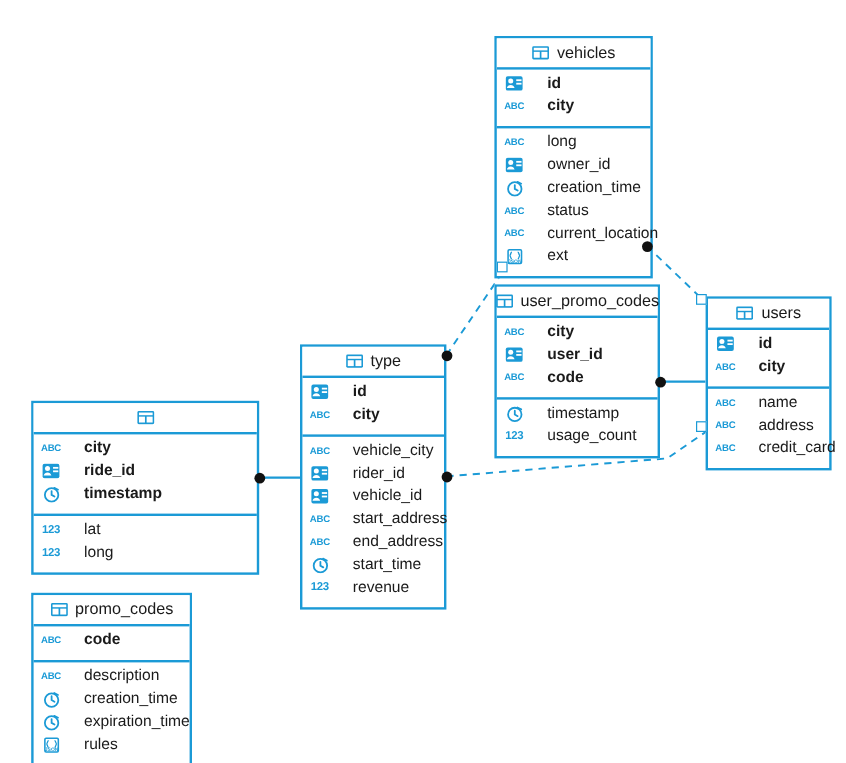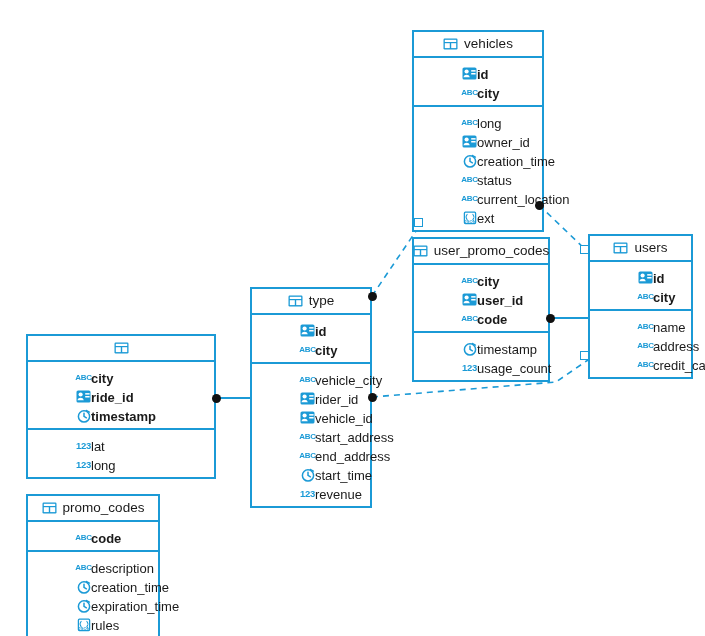--- a/index.html
+++ b/index.html
@@ -35,27 +35,26 @@
   .entity-title{
     font-size:13.5px;
     color:#1a1a1a;
     white-space:nowrap;
     line-height:1;
   }
   .section{padding:4px 0 5px 0;}
   .section.keys{border-bottom:2px solid #1b9ad6;}
   .field{
     display:flex;
-    align-items:flex-end;
-    gap:0;
+    align-items:flex-start;
+    gap:20px;
     height:19px;
     padding:0 7px;
     box-sizing:border-box;
     white-space:nowrap;
-    margin-left:41px;
   }
   .field-name{
     font-size:13px;
     color:#1a1a1a;
     line-height:1;
   }
   .field.pk .field-name{font-weight:bold;}
 
   
   .ico{
@@ -246,21 +245,21 @@
           <span class="field-name">timestamp</span>
         </div>
         <div class="field">
           <span class="ico">
             <span class="ico-123">123</span>
           </span>
           <span class="field-name">usage_count</span>
         </div>
       </div>
     </div>
-    <div class="entity" style="left: 588px; top: 234px; width: 105px;">
+    <div class="entity" style="left: 588px; top: 247px; width: 105px;">
       <div class="entity-header">
         <span class="ico">
           <svg width="15" height="12" viewBox="0 0 15 12">
             <rect x="0.5" y="0.5" width="14" height="11" rx="1.2" fill="#1b9ad6"></rect>
             <rect x="1.8" y="1.8" width="11.4" height="2.2" fill="#fff"></rect>
             <rect x="1.8" y="5.2" width="5" height="4.9" fill="#fff"></rect>
             <rect x="8.2" y="5.2" width="5" height="4.9" fill="#fff"></rect>
           </svg>
         </span>
         <span class="entity-title">users</span>

